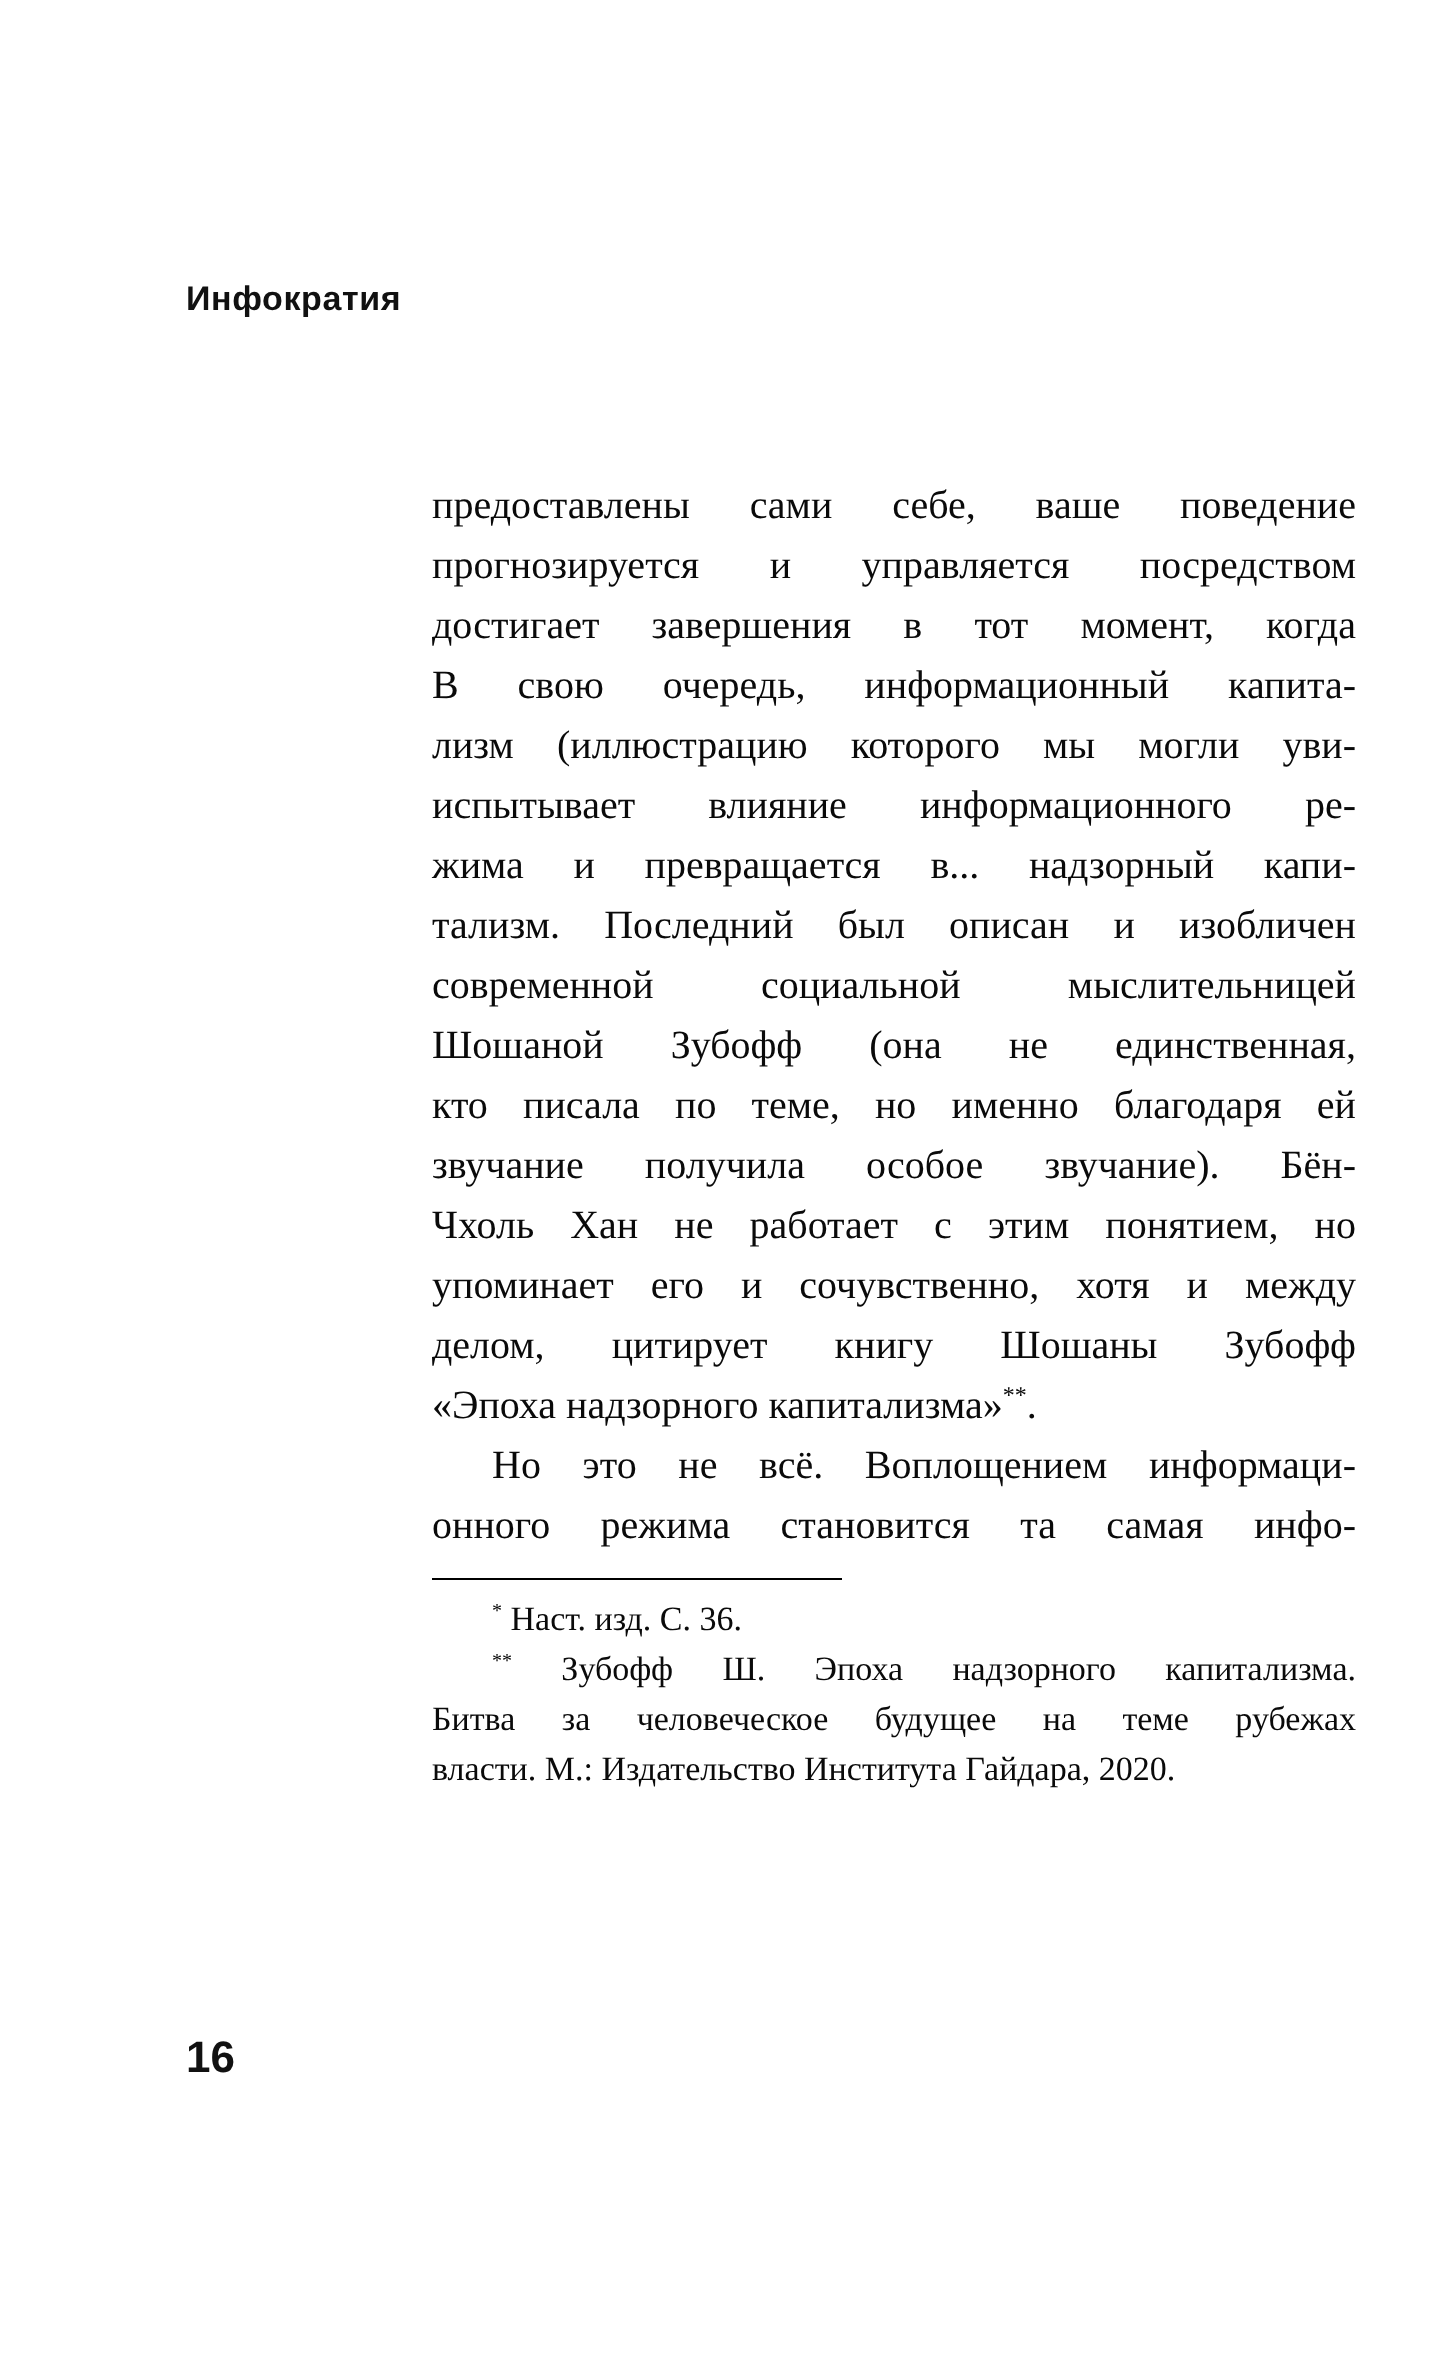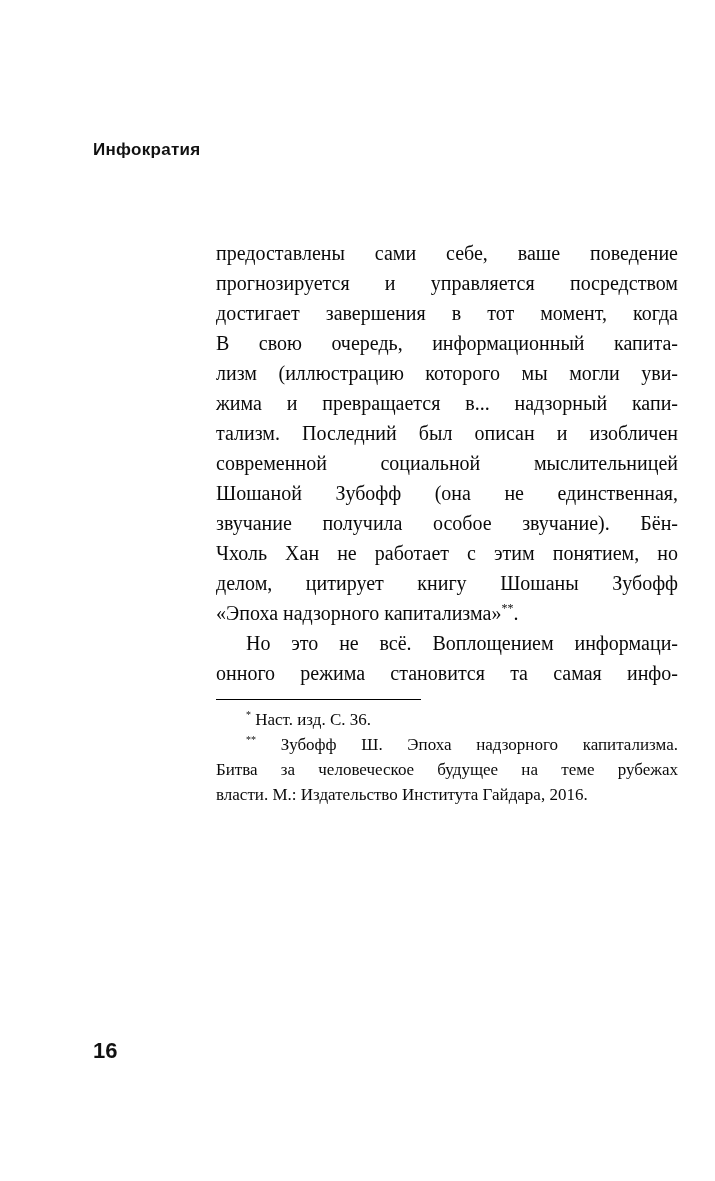--- a/index.html
+++ b/index.html
@@ -56,59 +56,61 @@
   }
   .footnotes sup { font-size: 10px; }
   .pagenum {
     position: absolute;
     left: 93px;
     top: 1016px;
     font-family: "Liberation Sans", sans-serif;
     font-weight: 700;
     font-size: 22px;
     color: #111;
-    margin-top: 22px;
   }
 </style>
 </head>
 <body>
 
 <div>
 
   <header class="running-header">Инфократия</header>
 
   <main class="text-block">
 
     <div class="para">
       <div class="line fill">предоставлены сами себе, ваше поведение</div>
       <div class="line fill">прогнозируется и управляется посредством</div>
       <div class="line fill">достигает завершения в тот момент, когда</div>
       <div class="line fill">В свою очередь, информационный капита-</div>
       <div class="line fill">лизм (иллюстрацию которого мы могли уви-</div>
+      <div class="line fill">испытывает влияние информационного ре-</div>
       <div class="line fill">жима и превращается в... надзорный капи-</div>
       <div class="line fill">тализм. Последний был описан и изобличен</div>
       <div class="line fill">современной социальной мыслительницей</div>
       <div class="line fill">Шошаной Зубофф (она не единственная,</div>
+      <div class="line fill">кто писала по теме, но именно благодаря ей</div>
       <div class="line fill">звучание получила особое звучание). Бён-</div>
       <div class="line fill">Чхоль Хан не работает с этим понятием, но</div>
+      <div class="line fill">упоминает его и сочувственно, хотя и между</div>
       <div class="line fill">делом, цитирует книгу Шошаны Зубофф</div>
       <div class="line">«Эпоха надзорного капитализма»<sup>**</sup>.</div>
     </div>
 
     <div class="para">
       <div class="line fill indent">Но это не всё. Воплощением информаци-</div>
       <div class="line fill">онного режима становится та самая инфо-</div>
     </div>
 
     <hr class="footnote-rule">
 
     <div class="footnotes">
       <div class="line indent"><sup>*</sup> Наст. изд. С. 36.</div>
       <div class="line fill indent"><sup>**</sup> Зубофф Ш. Эпоха надзорного капитализма.</div>
       <div class="line fill">Битва за человеческое будущее на теме рубежах</div>
-      <div class="line">власти. М.: Издательство Института Гайдара, 2016.</div>
+      <div class="line">власти. М.: Издательство Института Гайдара, 2020.</div>
     </div>
 
   </main>
 
   <div class="pagenum">16</div>
 
 </div>
 
 </body></html>

